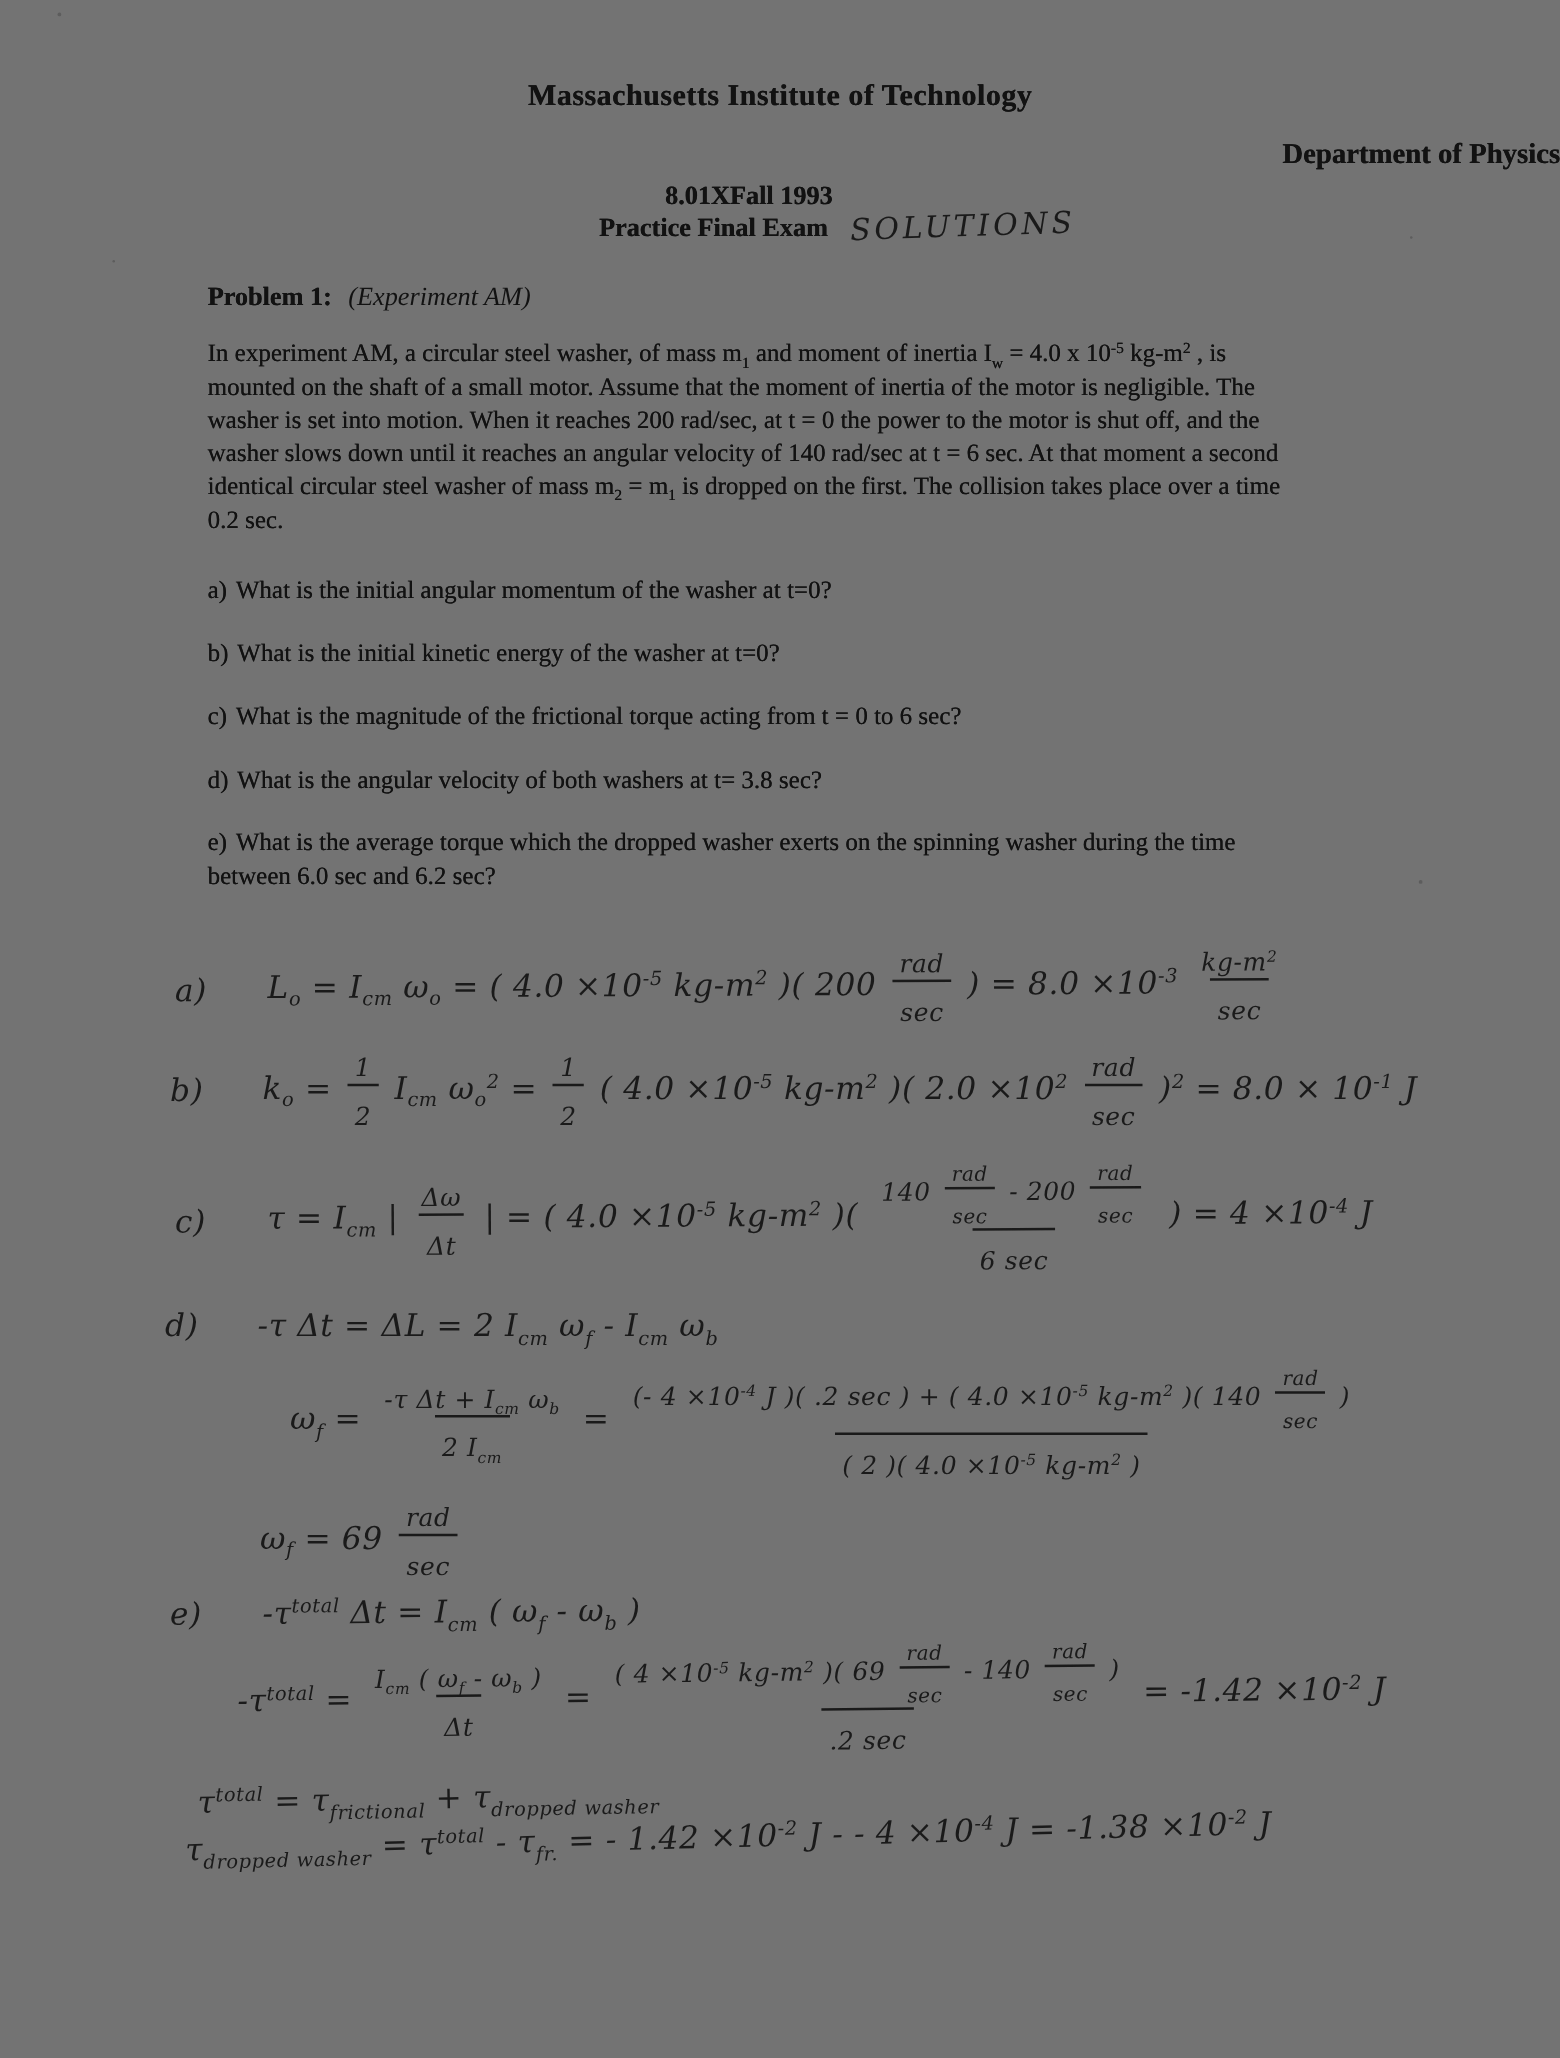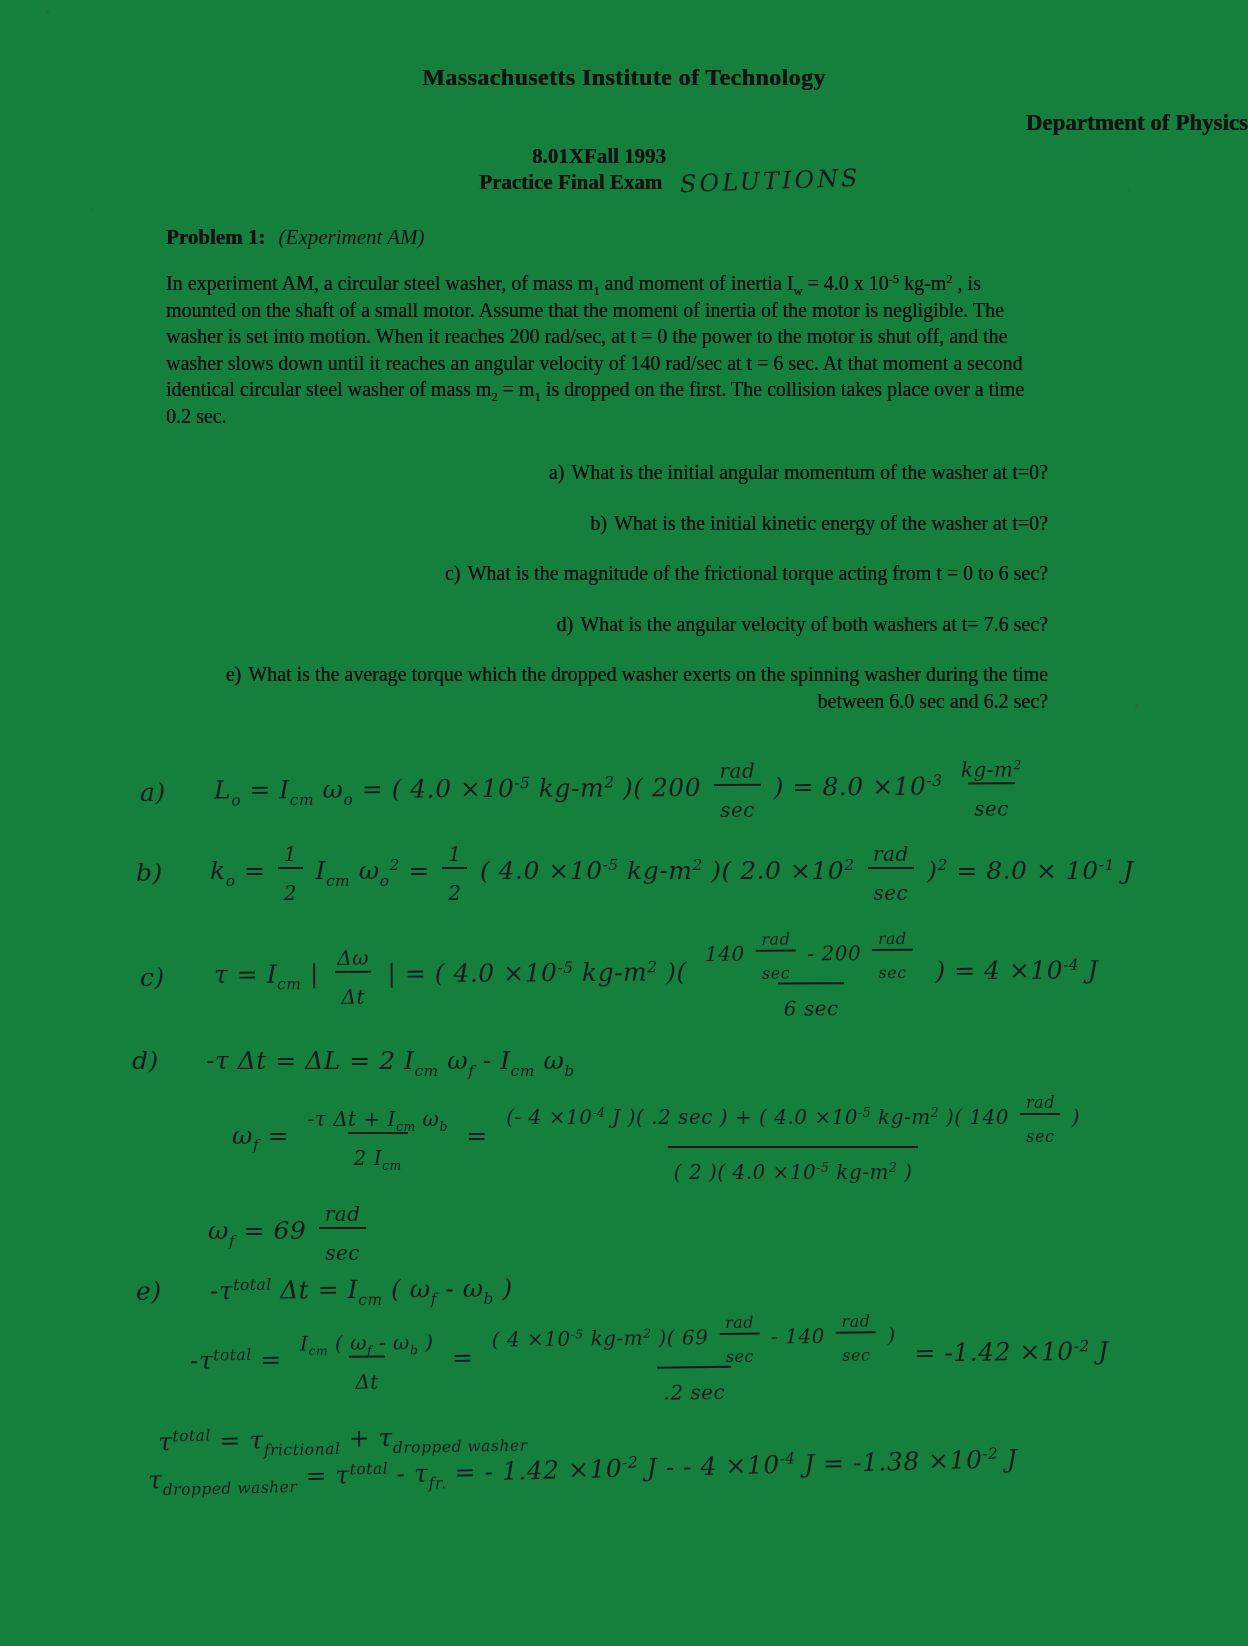--- a/index.html
+++ b/index.html
@@ -1,18 +1,18 @@
 <!DOCTYPE html>
 <html><head>
 <meta charset="utf-8">
 <style>
   *{box-sizing:border-box;margin:0;padding:0;}
   html,body{width:1248px;}
   body{font-family:"Liberation Serif","DejaVu Serif",serif;background:#d8d8d4;}
-  .page{position:relative;width:1248px;height:1646px;background:#15803d;color:#121212;
+  .page{position:relative;width:1248px;height:1646px;background:#737373;color:#121212;
         overflow:hidden;padding-top:64px;}
 
   
   .inst{text-align:center;font-size:24px;font-weight:bold;letter-spacing:.4px;
         text-shadow:.3px 0 0 currentColor;}
   .dept{text-align:right;font-size:23px;font-weight:bold;margin-top:19px;
         text-shadow:.3px 0 0 currentColor;}
   .meta-row{display:flex;justify-content:center;padding:8px 215px 0 165px;
         font-size:21px;font-weight:bold;text-shadow:.3px 0 0 currentColor;}
   .title-row{display:flex;justify-content:center;align-items:baseline;gap:18px;
@@ -22,21 +22,21 @@
   
   .hw{font-family:"DejaVu Serif",serif;font-style:italic;color:#1a1a1a;letter-spacing:.5px;}
   .solutions-label{font-size:24px;letter-spacing:3px;transform:rotate(-2deg);display:inline-block;}
 
   
   .problem{padding:30px 200px 0 166px;}
   .prob-head{font-size:21px;}
   .prob-head .bold{font-weight:bold;text-shadow:.3px 0 0 currentColor;}
   .prob-head .note{font-style:italic;margin-left:8px;}
   .body-text{margin-top:20px;font-size:20px;line-height:26.5px;text-shadow:.2px 0 0 currentColor;}
-  .questions{margin-top:30px;text-align:right;}
+  .questions{margin-top:30px;}
   .q{font-size:20px;line-height:26.5px;margin-bottom:24px;text-shadow:.2px 0 0 currentColor;}
   .q-label{margin-right:7px;}
   sup,sub{font-size:62%;line-height:0;}
   sup{vertical-align:baseline;position:relative;top:-.55em;}
   sub{vertical-align:baseline;position:relative;top:.42em;}
 
   
   .solutions{margin-top:44px;padding-left:132px;}
   .sol-row{display:flex;align-items:center;font-size:25px;}
   .sol-label{min-width:74px;flex:0 0 auto;}
@@ -95,21 +95,21 @@
       <p class="q">
         <span class="q-label">a)</span><span>What is the initial angular momentum of the washer at t=0?</span>
       </p>
       <p class="q">
         <span class="q-label">b)</span><span>What is the initial kinetic energy of the washer at t=0?</span>
       </p>
       <p class="q">
         <span class="q-label">c)</span><span>What is the magnitude of the frictional torque acting from t = 0 to 6 sec?</span>
       </p>
       <p class="q">
-        <span class="q-label">d)</span><span>What is the angular velocity of both washers at t= 7.6 sec?</span>
+        <span class="q-label">d)</span><span>What is the angular velocity of both washers at t= 3.8 sec?</span>
       </p>
       <p class="q">
         <span class="q-label">e)</span><span>What is the average torque which the dropped washer exerts on the spinning washer during the time between 6.0 sec and 6.2 sec?</span>
       </p>
     </div>
   </section>
 
   <section class="solutions">
     <div class="sol-row row-a hw">
       <span class="sol-label">a)</span>

